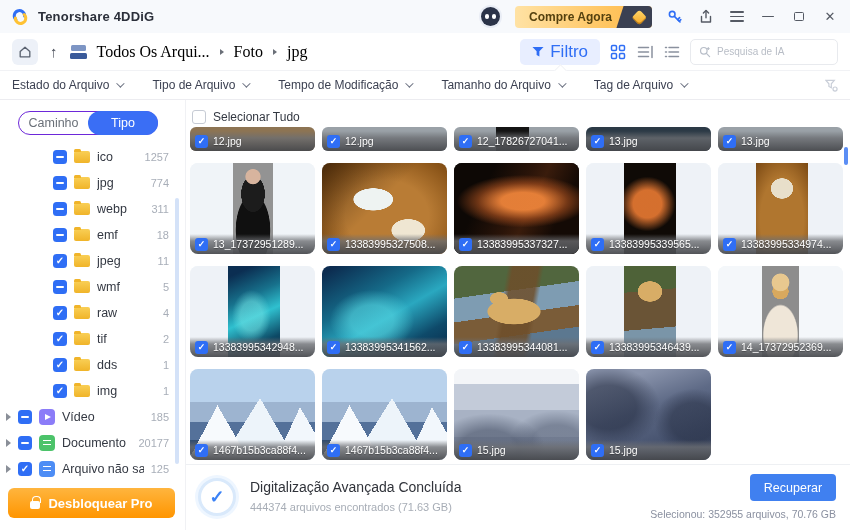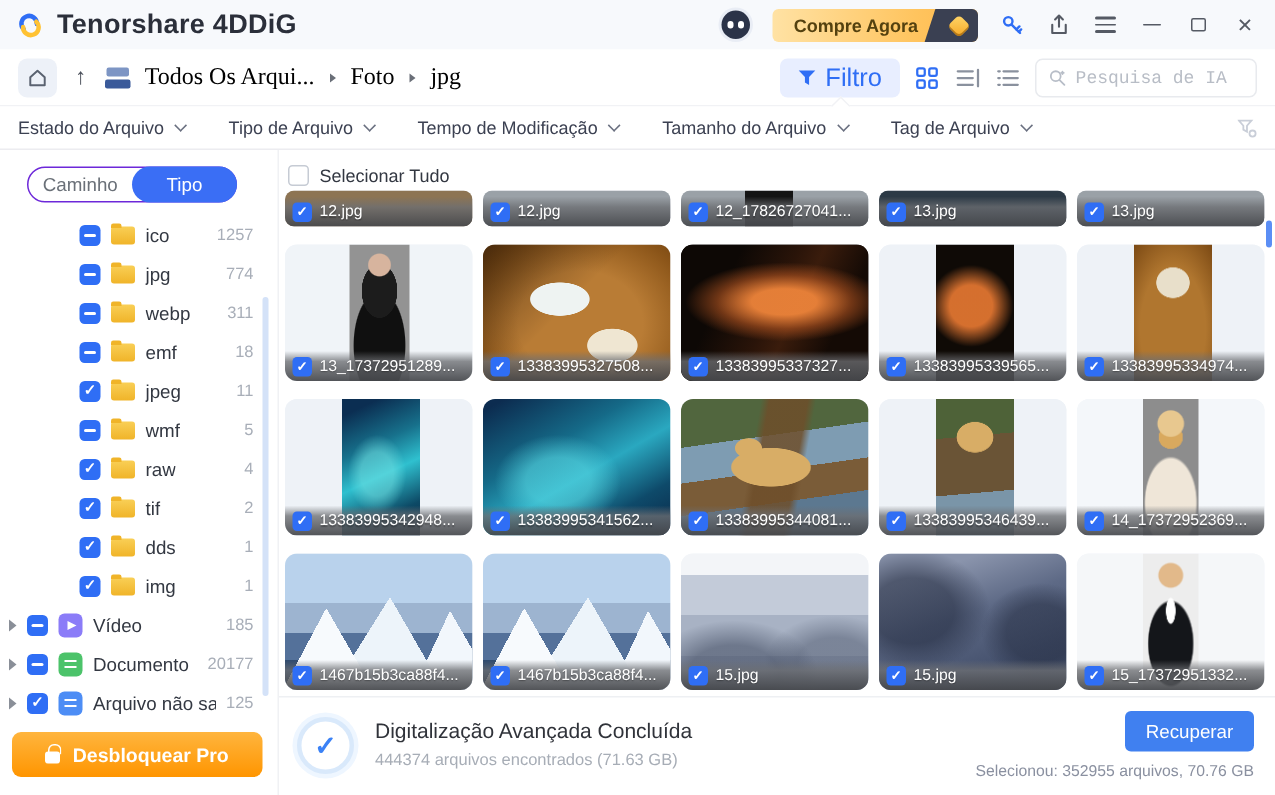--- a/index.html
+++ b/index.html
@@ -2,21 +2,21 @@
 <html><head>
 <meta charset="utf-8">
 <style>
   * { margin:0; padding:0; box-sizing:border-box; }
   html,body { width:850px; height:530px; font-family:"Liberation Sans", sans-serif; }
   .window { position:relative; width:850px; height:530px; background:#fff; overflow:hidden; }
 
   
   .titlebar { height:33px; background:#f7f9fc; display:flex; align-items:center; justify-content:space-between; padding:0 12px 0 10px; }
   .logo-area { display:flex; align-items:center; gap:8px; }
-  .app-title { font-size:18px; color:#2b2f3a; font-weight:600; letter-spacing:.2px; }
+  .app-title { font-size:13px; color:#2b2f3a; font-weight:600; letter-spacing:.2px; }
   .titlebar-right { display:flex; align-items:center; gap:15px; }
   .bot-icon { width:19px; height:19px; border-radius:50%; background:#2b3348; position:relative; box-shadow:0 0 0 2px #e9edf5; }
   .bot-icon::before, .bot-icon::after { content:""; position:absolute; top:7px; width:4px; height:5px; border-radius:2px; background:#fff; }
   .bot-icon::before { left:4px; } .bot-icon::after { right:4px; }
   .buy-btn { position:relative; display:flex; align-items:center; height:22px; border:none; border-radius:4px; overflow:hidden; background:linear-gradient(90deg,#ffe2a4,#ffc45e 70%,#ffb84d); cursor:pointer; padding:0 40px 0 14px; }
   .buy-label { font-size:12px; color:#54410f; font-weight:600; position:relative; z-index:2; }
   .buy-gem-wrap { position:absolute; right:-6px; top:0; bottom:0; width:38px; background:#3a4052; transform:skewX(-18deg); display:flex; align-items:center; justify-content:center; }
   .gem { width:11px; height:11px; background:linear-gradient(135deg,#ffd76b,#f5a623); border-radius:3px; transform:skewX(18deg) rotate(45deg); box-shadow:inset -1px -1px 0 rgba(120,70,0,.5); }
   .win-ctl { display:flex; align-items:center; justify-content:center; width:16px; height:16px; color:#555a64; cursor:pointer; }
   .bar-icon { display:flex; flex-direction:column; gap:3px; }
@@ -32,21 +32,21 @@
   .up-arrow { font-size:15px; color:#4a4f5a; font-weight:bold; cursor:pointer; padding:0 2px; }
   .drive-icon { width:17px; height:14px; position:relative; }
   .drive-icon::before { content:""; position:absolute; top:0; left:1px; right:1px; height:6px; border-radius:1.5px; background:#7d95c4; }
   .drive-icon::after { content:""; position:absolute; bottom:0; left:0; right:0; height:6px; border-radius:1.5px; background:#3a5a9a; }
   .crumb { cursor:pointer; white-space:nowrap;font-family:Liberation Serif, serif; }
   .crumb-sep { width:0; height:0; border-left:4px solid #6a6f78; border-top:3.5px solid transparent; border-bottom:3.5px solid transparent; }
   .tb-right { display:flex; align-items:center; gap:9px; }
   .filter-btn { display:flex; align-items:center; gap:6px; height:26px; padding:0 12px; background:#e8eeff; border:none; border-radius:5px; color:#2f6ef5; font-size:17px; cursor:pointer; }
   .view-ic { width:18px; height:18px; display:flex; align-items:center; justify-content:center; cursor:pointer; }
   .search-box { display:flex; align-items:center; gap:6px; width:148px; height:26px; border:1px solid #e8eaee; border-radius:5px; padding:0 8px; background:#fff; }
-  .search-box input { border:none; outline:none; width:100%; font-size:12px; color:#444; font-family:Liberation Mono, monospace; }
+  .search-box input { border:none; outline:none; width:100%; font-size:10px; color:#444; font-family:Liberation Sans, sans-serif; }
   .search-box input::placeholder { color:#b8bdc6; }
 
   
   .filterbar { position:relative; height:29px; background:#fff; border-bottom:1px solid #ececf0; display:flex; align-items:center; padding:0 12px; gap:30px;text-align:center; }
   .notch { position:absolute; left:556px; top:-5px; width:9px; height:9px; background:#fff; transform:rotate(45deg); border-left:1px solid #f1f2f5; border-top:1px solid #f1f2f5; }
   .flabel { display:flex; align-items:center; gap:7px; font-size:12px; color:#3c4152; cursor:pointer; }
   .chev { width:6px; height:6px; border-right:1.4px solid #6a7080; border-bottom:1.4px solid #6a7080; transform:rotate(45deg) translateY(-2px); }
   .clear-filter { margin-left:auto; cursor:pointer; display:flex; align-items:center; }
 
   
@@ -545,27 +545,20 @@
             <span class="fname">15.jpg</span>
           </div>
         </div>
         <div class="tile">
           <div class="thumb" data-thumb="fog-dark"></div>
           <div class="cap">
             <span class="cb" data-check="check"></span>
             <span class="fname">15.jpg</span>
           </div>
         </div>
-        <div class="tile">
-          <div class="thumb strip" data-thumb="woman3"></div>
-          <div class="cap">
-            <span class="cb" data-check="check"></span>
-            <span class="fname">15_17372951332...</span>
-          </div>
-        </div>
       </div>
 
       <span class="main-scroll"></span>
 
       <div class="footer">
         <span class="scan-circle">
             <span class="scan-check">✓</span>
           </span>
         <span class="scan-title">Digitalização Avançada Concluída</span>
         <span class="scan-sub">444374 arquivos encontrados (71.63 GB)</span>

